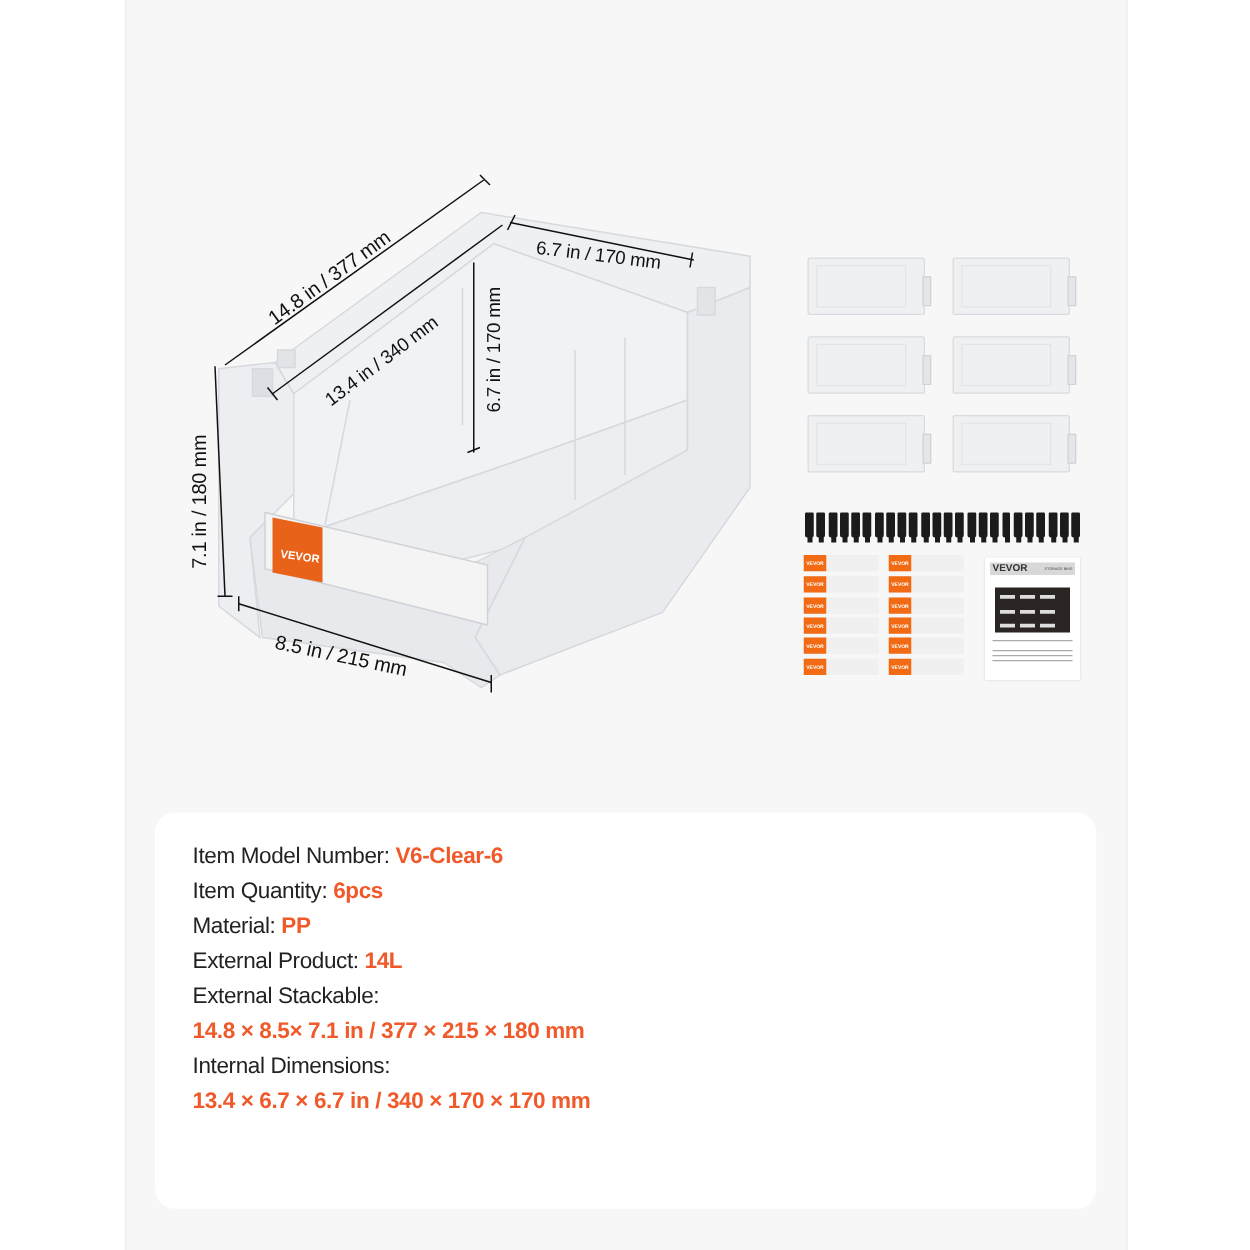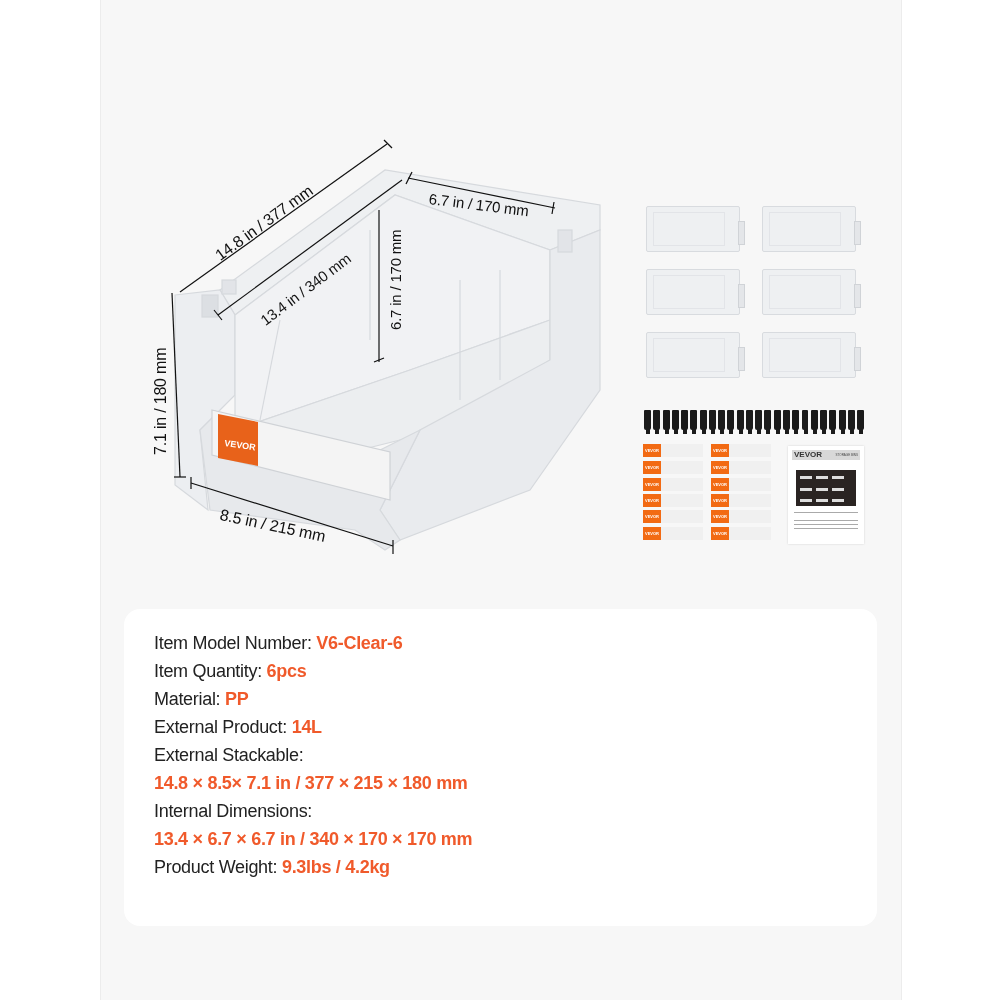--- a/index.html
+++ b/index.html
@@ -53,21 +53,21 @@
     }
     .manual .head { position: absolute; left: 4px; top: 4px; right: 4px; height: 10px; background: #d8d8d8; }
     .manual .brand { position: absolute; left: 6px; top: 4px; font-size: 8px; font-weight: bold; color: #333; line-height: 10px; }
     .manual .title { position: absolute; right: 6px; top: 4px; font-size: 3px; color: #444; line-height: 10px; }
     .manual .pic { position: absolute; left: 8px; top: 24px; width: 60px; height: 36px; background: #2a2422; }
     .manual .pic span { position: absolute; width: 12px; height: 3px; background: #ddd; }
     .manual .line { position: absolute; left: 6px; right: 6px; height: 1px; background: #aaa; }
 
     
     .spec-card {
-      position: absolute; left: 124px; top: 609px; width: 753px; height: 317px;
+      position: absolute; left: 124px; top: 650px; width: 753px; height: 317px;
       background: #ffffff; border-radius: 16px; text-decoration: underline;
     }
     .spec-col { position: absolute; top: 20px; }
     .spec-col.left { left: 30px; }
     .spec-col.right { left: 502px; }
     .row { height: 28px; line-height: 28px; font-size: 18px; color: #222; white-space: nowrap; letter-spacing: -0.3px; }
     .row .k { font-weight: 400; color: #222; }
     .row .v { font-weight: 700; color: #f05a2b; }
   </style>
 </head>
@@ -250,15 +250,14 @@
 <div class="spec-card">
   <div class="spec-col left">
     <div class="row"><span class="k">Item Model Number: </span><span class="v">V6-Clear-6</span></div>
     <div class="row"><span class="k">Item Quantity: </span><span class="v">6pcs</span></div>
     <div class="row"><span class="k">Material: </span><span class="v">PP</span></div>
     <div class="row"><span class="k">External Product: </span><span class="v">14L</span></div>
     <div class="row"><span class="k">External Stackable:</span></div>
     <div class="row"><span class="v">14.8 × 8.5× 7.1 in / 377 × 215 × 180 mm</span></div>
     <div class="row"><span class="k">Internal Dimensions:</span></div>
     <div class="row"><span class="v">13.4 × 6.7 × 6.7 in / 340 × 170 × 170 mm</span></div>
-    <div class="row"><span class="k">Product Weight: </span><span class="v">9.3lbs / 4.2kg</span></div>
   </div>
 </div>
 
 </body></html>

